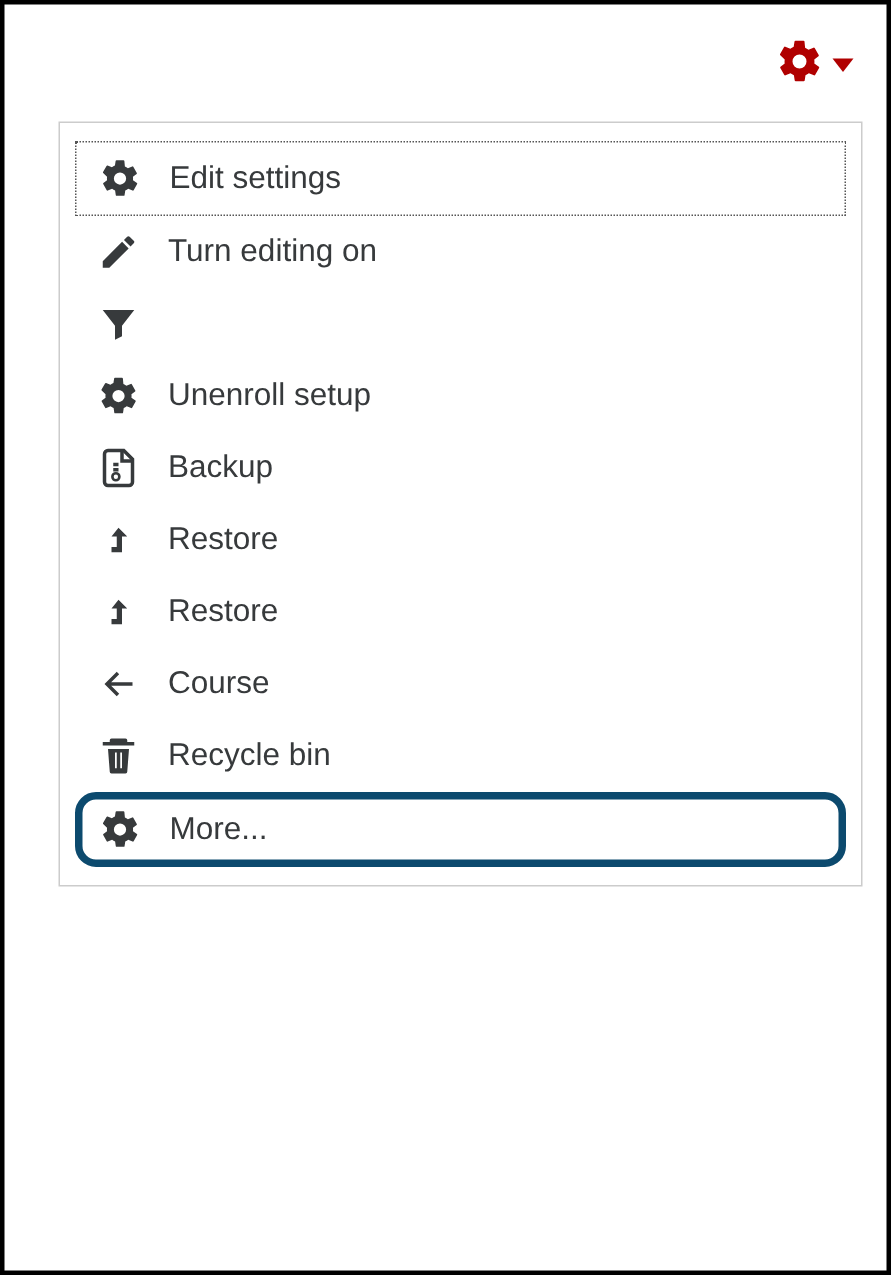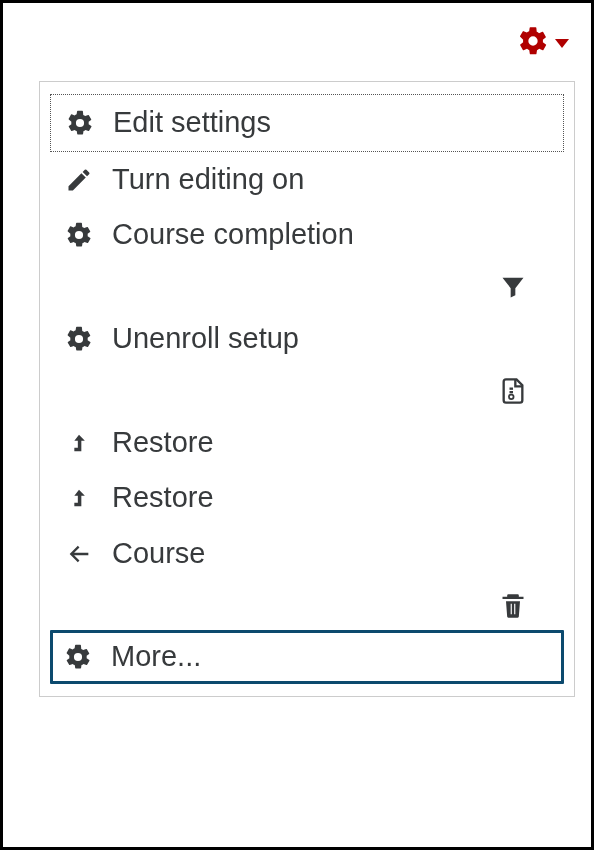--- a/index.html
+++ b/index.html
@@ -36,31 +36,30 @@
       border: 1px solid #ccc;
       padding: 12px 0;
     }
     .menu-item {
       display: flex;
       align-items: center;
       padding: 9px 18px 9px 14px;
       margin: 0 10px;
       cursor: pointer;
       color: #373a3c;
-      font-size: 29px;
+      font-size: 21px;
       line-height: 1.3;
       position: relative;
-      justify-content: flex-end;
     }
     .menu-item.first-focused {
       border: 1.5px dotted #555;
     }
     .menu-item.highlighted {
-      border: 3px solid #0c4a6e;
-      border-radius: 1px;
+      border: 5px solid #0c4a6e;
+      border-radius: 14px;
       padding: 5px 30px 5px 10px;
       margin: 0 10px;
     }
     .menu-icon {
       width: 30px;
       height: 30px;
       flex-shrink: 0;
       margin-right: 18px;
       display: flex;
       align-items: center;
@@ -130,79 +129,73 @@
       <span class="menu-icon">
         <svg viewBox="0 0 24 24">
           <use href="#ico-pencil"></use>
         </svg>
       </span>
       <span class="menu-label">Turn editing on</span>
     </div>
     <div class="menu-item">
       <span class="menu-icon">
         <svg viewBox="0 0 24 24">
+          <use href="#ico-funnel"></use>
+        </svg>
+      </span>
+    </div>
+    <div class="menu-item">
+      <span class="menu-icon">
+        <svg viewBox="0 0 24 24">
           <use href="#ico-gear"></use>
         </svg>
       </span>
-      <span class="menu-label">Course completion</span>
-    </div>
-    <div class="menu-item">
-      <span class="menu-icon">
-        <svg viewBox="0 0 24 24">
-          <use href="#ico-funnel"></use>
-        </svg>
-      </span>
-    </div>
-    <div class="menu-item">
+      <span class="menu-label">Unenroll setup</span>
+    </div>
+    <div class="menu-item">
+      <span class="menu-icon">
+        <svg viewBox="0 0 24 24">
+          <use href="#ico-zip"></use>
+        </svg>
+      </span>
+      <span class="menu-label">Backup</span>
+    </div>
+    <div class="menu-item">
+      <span class="menu-icon">
+        <svg viewBox="0 0 24 24">
+          <use href="#ico-arrow-up-turn"></use>
+        </svg>
+      </span>
+      <span class="menu-label">Restore</span>
+    </div>
+    <div class="menu-item">
+      <span class="menu-icon">
+        <svg viewBox="0 0 24 24">
+          <use href="#ico-arrow-up-turn"></use>
+        </svg>
+      </span>
+      <span class="menu-label">Restore</span>
+    </div>
+    <div class="menu-item">
+      <span class="menu-icon">
+        <svg viewBox="0 0 24 24">
+          <use href="#ico-arrow-left"></use>
+        </svg>
+      </span>
+      <span class="menu-label">Course</span>
+    </div>
+    <div class="menu-item">
+      <span class="menu-icon">
+        <svg viewBox="0 0 24 24">
+          <use href="#ico-trash"></use>
+        </svg>
+      </span>
+      <span class="menu-label">Recycle bin</span>
+    </div>
+    <div class="menu-item highlighted">
       <span class="menu-icon">
         <svg viewBox="0 0 24 24">
           <use href="#ico-gear"></use>
         </svg>
       </span>
-      <span class="menu-label">Unenroll setup</span>
-    </div>
-    <div class="menu-item">
-      <span class="menu-icon">
-        <svg viewBox="0 0 24 24">
-          <use href="#ico-zip"></use>
-        </svg>
-      </span>
-    </div>
-    <div class="menu-item">
-      <span class="menu-icon">
-        <svg viewBox="0 0 24 24">
-          <use href="#ico-arrow-up-turn"></use>
-        </svg>
-      </span>
-      <span class="menu-label">Restore</span>
-    </div>
-    <div class="menu-item">
-      <span class="menu-icon">
-        <svg viewBox="0 0 24 24">
-          <use href="#ico-arrow-up-turn"></use>
-        </svg>
-      </span>
-      <span class="menu-label">Restore</span>
-    </div>
-    <div class="menu-item">
-      <span class="menu-icon">
-        <svg viewBox="0 0 24 24">
-          <use href="#ico-arrow-left"></use>
-        </svg>
-      </span>
-      <span class="menu-label">Course</span>
-    </div>
-    <div class="menu-item">
-      <span class="menu-icon">
-        <svg viewBox="0 0 24 24">
-          <use href="#ico-trash"></use>
-        </svg>
-      </span>
-    </div>
-    <div class="menu-item highlighted">
-      <span class="menu-icon">
-        <svg viewBox="0 0 24 24">
-          <use href="#ico-gear"></use>
-        </svg>
-      </span>
       <span class="menu-label">More...</span>
     </div>
   </div>
 
 </body></html>

